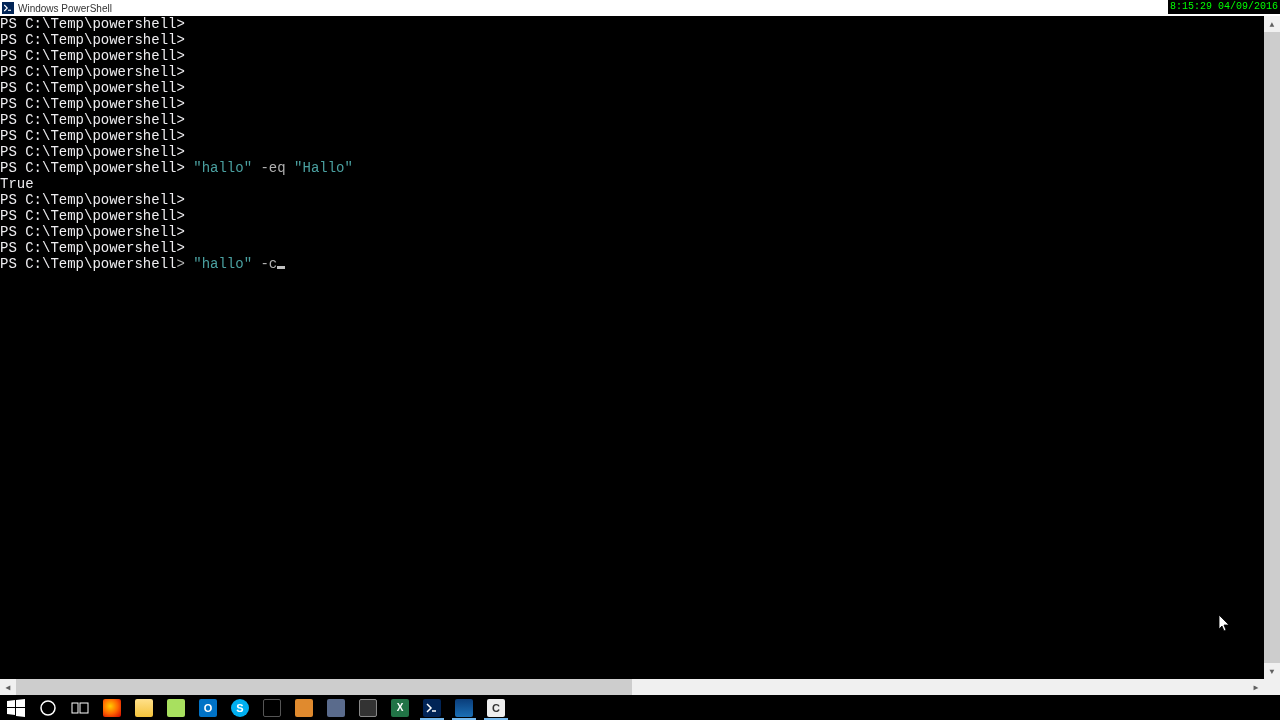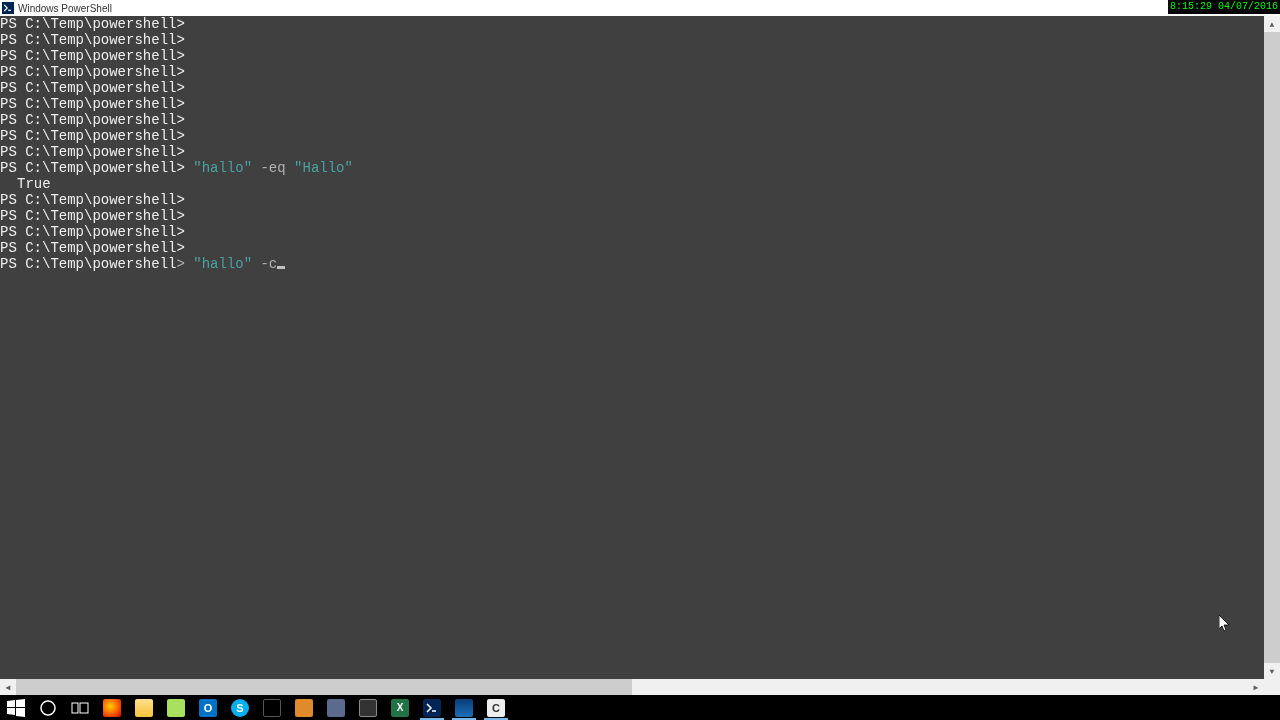--- a/index.html
+++ b/index.html
@@ -43,38 +43,38 @@
     background: #000;
     color: #00ff00;
     font-family: 'Courier New', monospace;
     font-size: 10px;
     padding: 1px 2px;
     line-height: 12px;
   }
   .terminal-area {
     flex: 1;
     display: flex;
-    background: #404040;
+    background: #000000;
     position: relative;
   }
   .terminal {
     flex: 1;
     padding: 0;
     font-size: 14px;
     line-height: 16px;
     white-space: pre;
     color: #eeedf0;
     overflow: hidden;
   }
   .term-line { height: 16px; }
   .prompt { color: #eeedf0; }
   .arrow { color: #b0b0b0; }
   .string { color: #4aa0a0; }
   .operator { color: #b0b0b0; margin-top: 40px; }
-  .output { color: #eeedf0; margin-left: 17px; }
+  .output { color: #eeedf0; }
   .cursor {
     display: inline-block;
     width: 8px; height: 3px;
     background: #c0c0c0;
     vertical-align: -1px;
     margin-left: 0;
   }
   .vscrollbar {
     width: 16px;
     background: #f0f0f0;
@@ -164,21 +164,21 @@
 <div class="window">
   <div class="titlebar">
     <span class="ticon">
       <svg viewBox="0 0 16 16">
           <rect width="16" height="16" fill="#012456"></rect>
           <path d="M3 4 L7 8 L3 12" stroke="#fff" stroke-width="1.5" fill="none"></path>
           <path d="M8 11 L12 11" stroke="#fff" stroke-width="1.5"></path>
         </svg>
     </span>
     <span>Windows PowerShell</span>
-    <div class="clock"><span>8:15:29</span> <span>04/07/2016</span></div>
+    <div class="clock"><span>8:15:29</span> <span>04/09/2016</span></div>
   </div>
 
   <div class="terminal-area">
     <div class="terminal" id="terminal"><div class="term-line"><span class="prompt">PS C:\Temp\powershell&gt;</span></div><div class="term-line"><span class="prompt">PS C:\Temp\powershell&gt;</span></div><div class="term-line"><span class="prompt">PS C:\Temp\powershell&gt;</span></div><div class="term-line"><span class="prompt">PS C:\Temp\powershell&gt;</span></div><div class="term-line"><span class="prompt">PS C:\Temp\powershell&gt;</span></div><div class="term-line"><span class="prompt">PS C:\Temp\powershell&gt;</span></div><div class="term-line"><span class="prompt">PS C:\Temp\powershell&gt;</span></div><div class="term-line"><span class="prompt">PS C:\Temp\powershell&gt;</span></div><div class="term-line"><span class="prompt">PS C:\Temp\powershell&gt;</span></div><div class="term-line"><span class="prompt">PS C:\Temp\powershell&gt;</span> <span class="string">"hallo"</span> <span class="operator">-eq</span> <span class="string">"Hallo"</span></div><div class="term-line"><span class="output">True</span></div><div class="term-line"><span class="prompt">PS C:\Temp\powershell&gt;</span></div><div class="term-line"><span class="prompt">PS C:\Temp\powershell&gt;</span></div><div class="term-line"><span class="prompt">PS C:\Temp\powershell&gt;</span></div><div class="term-line"><span class="prompt">PS C:\Temp\powershell&gt;</span></div><div class="term-line"><span class="prompt">PS C:\Temp\powershell</span><span class="arrow">&gt;</span> <span class="string">"hallo"</span> <span class="operator">-c</span><span class="cursor"></span></div></div>
     <div class="vscrollbar">
       <div class="arrowbtn">▲</div>
       <div class="track">
           <div class="thumb"></div>
         </div>
       <div class="arrowbtn">▼</div>

